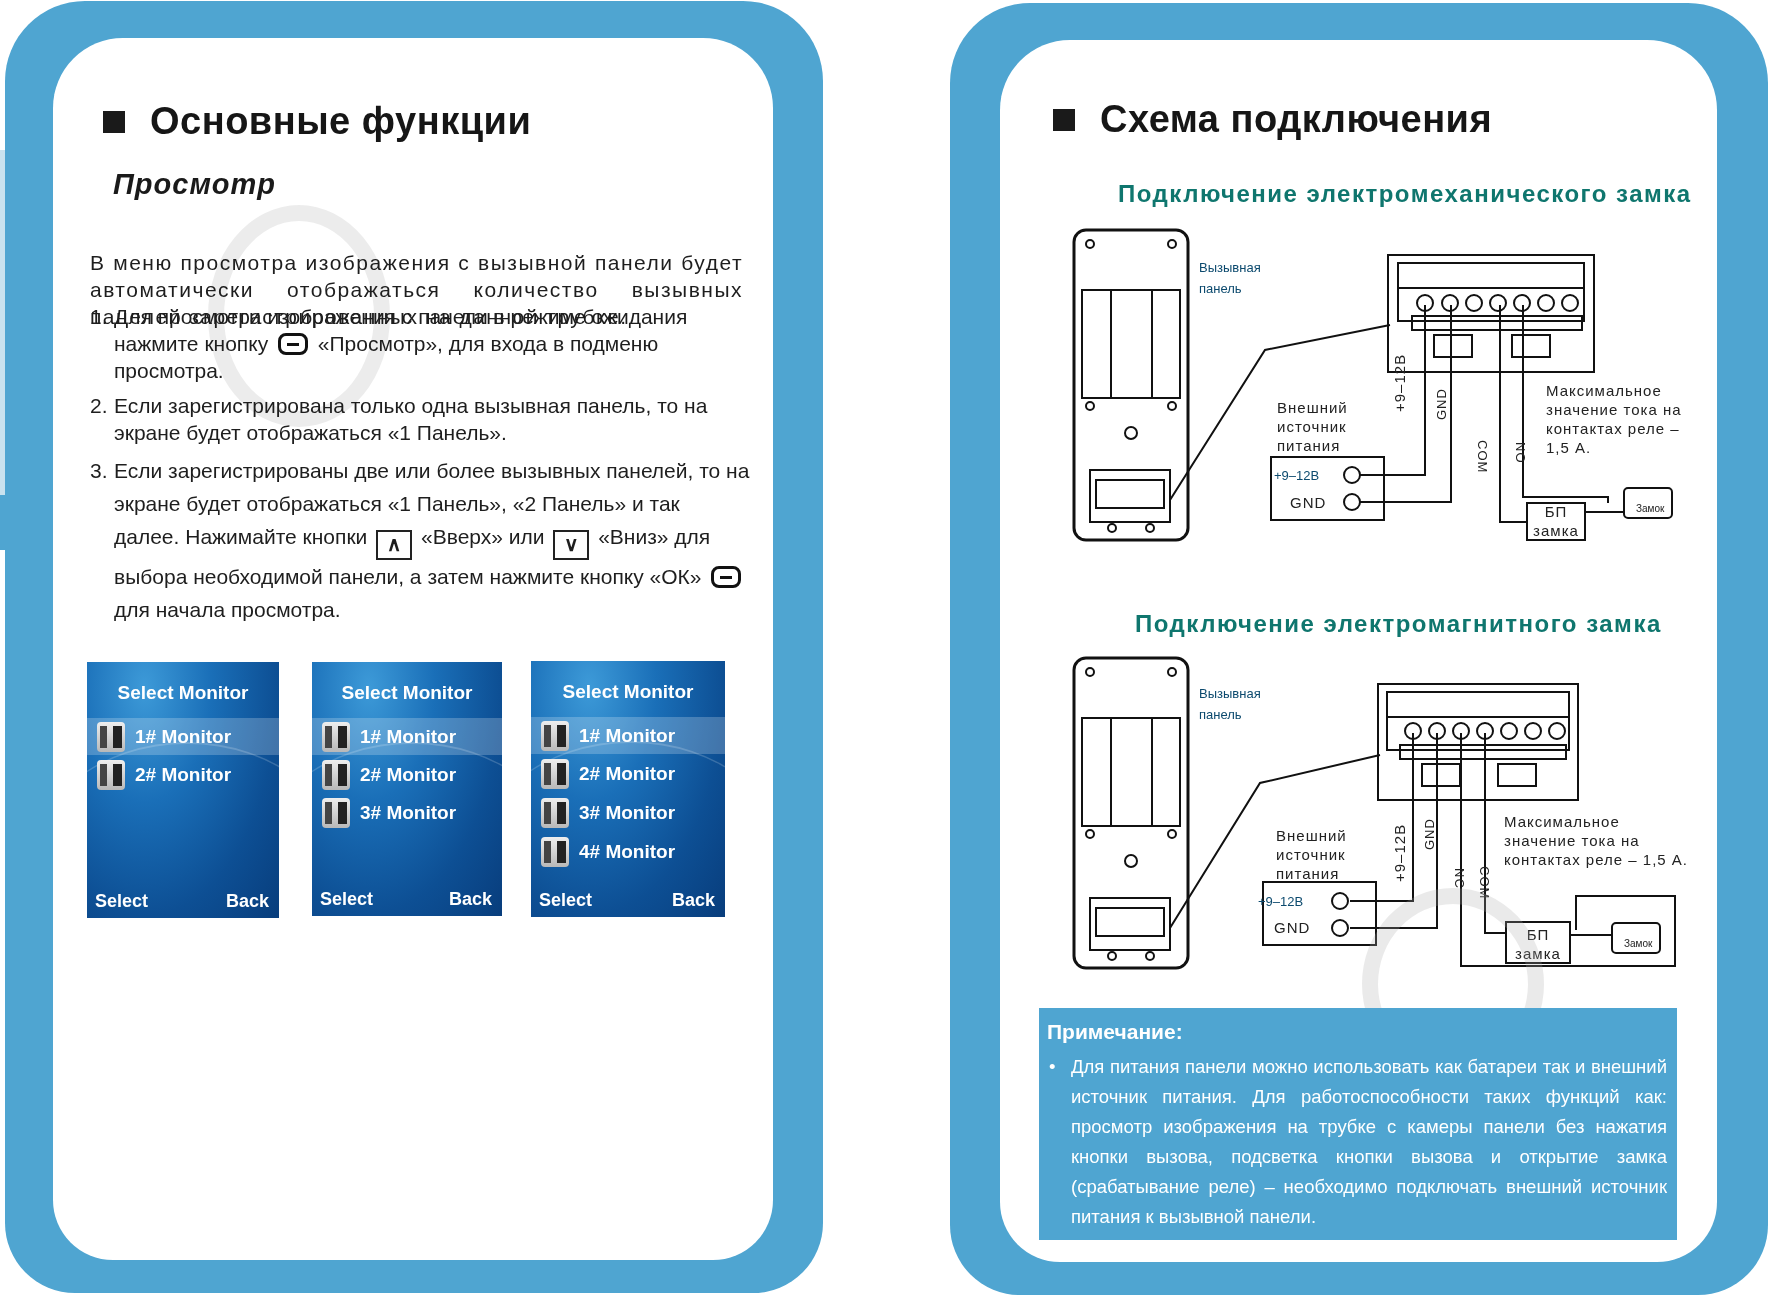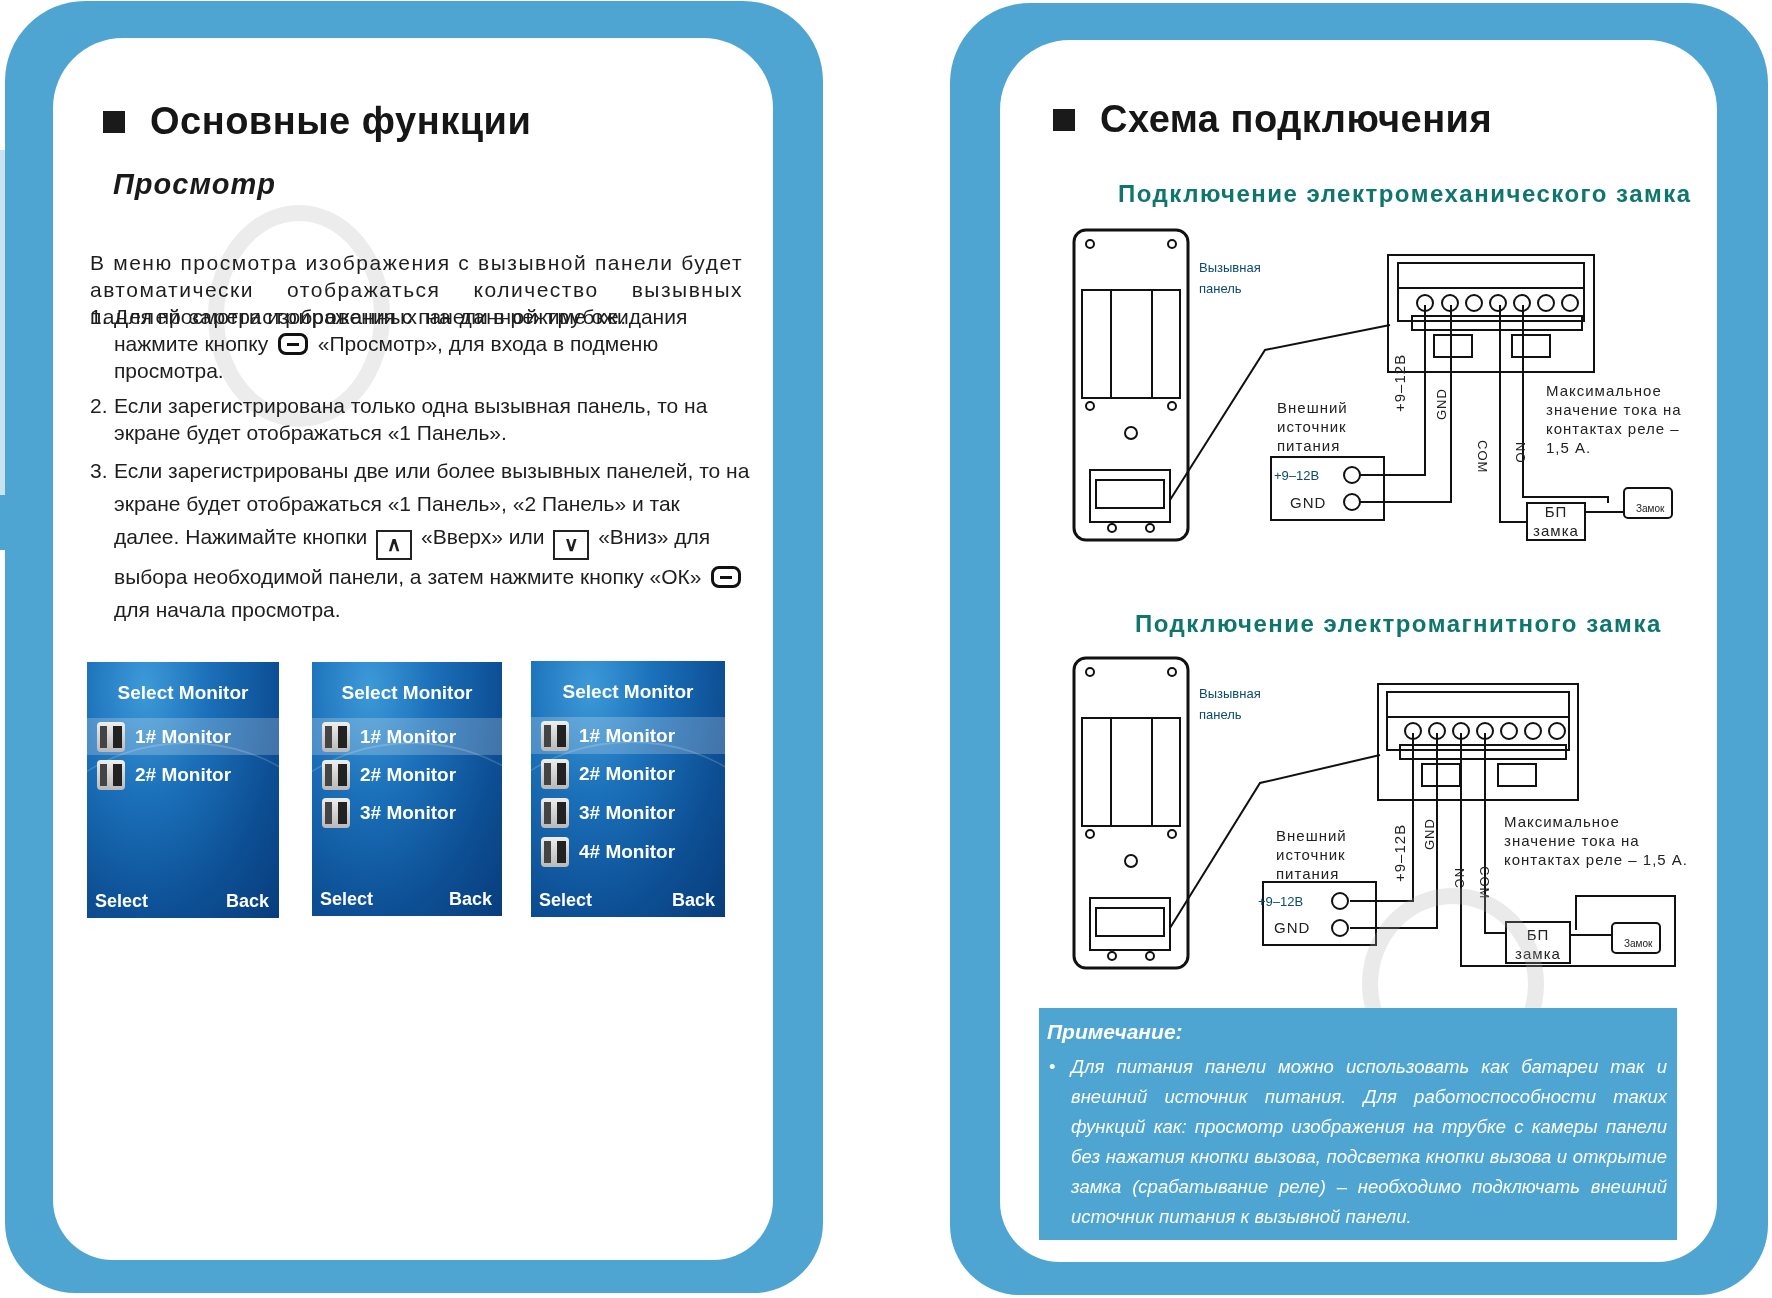--- a/index.html
+++ b/index.html
@@ -24,21 +24,21 @@
   .screen .row{position:absolute;left:0;right:0;height:37px;display:flex;align-items:center;font-size:19px;}
   .screen .row.sel{background:rgba(255,255,255,0.22);}
   .screen .mon-ico{width:28px;height:30px;margin-left:10px;margin-right:10px;background:linear-gradient(#eee,#b8b8b8);border-radius:4px;position:relative;}
   .screen .mon-ico::before{content:"";position:absolute;left:3px;top:4px;width:7px;height:22px;background:#444;}
   .screen .mon-ico::after{content:"";position:absolute;right:3px;top:4px;width:9px;height:22px;background:#222;}
   .screen .soft{position:absolute;bottom:6px;font-size:18px;}
   .screen .soft.l{left:8px;} .screen .soft.r{right:10px;}
   .diag-title{position:absolute;font-weight:bold;font-size:24px;letter-spacing:1.5px;color:#0f766e;}
   .diag-label{position:absolute;font-size:13px;line-height:21px;color:#0c4a6e;}
   .diag-small{position:absolute;font-size:15px;line-height:19px;color:#222;letter-spacing:1px;}
-  .note{position:absolute;left:1039px;top:1008px;width:638px;height:232px;background:#4fa5d1;color:#fff;font-style:italic;box-sizing:border-box;padding:12px 10px 0 8px;}
+  .note{position:absolute;left:1039px;top:1008px;width:638px;height:232px;background:#4fa5d1;color:#fff;box-sizing:border-box;padding:12px 10px 0 8px;}
   .note .nt{font-weight:bold;font-size:21px;margin-bottom:8px;}
   .note .nb{position:relative;padding-left:24px;font-size:18.5px;line-height:30px;text-align:justify;}
   .note .nb::before{content:"•";position:absolute;left:2px;top:0;font-style:normal;}
   .watermark{position:absolute;border:16px solid rgba(150,150,150,0.25);border-radius:50%;}
   svg{position:absolute;overflow:visible;}
 </style>
 </head>
 <body>
 
 <div class="edge-strip" style="top:150px;height:345px;"></div>

